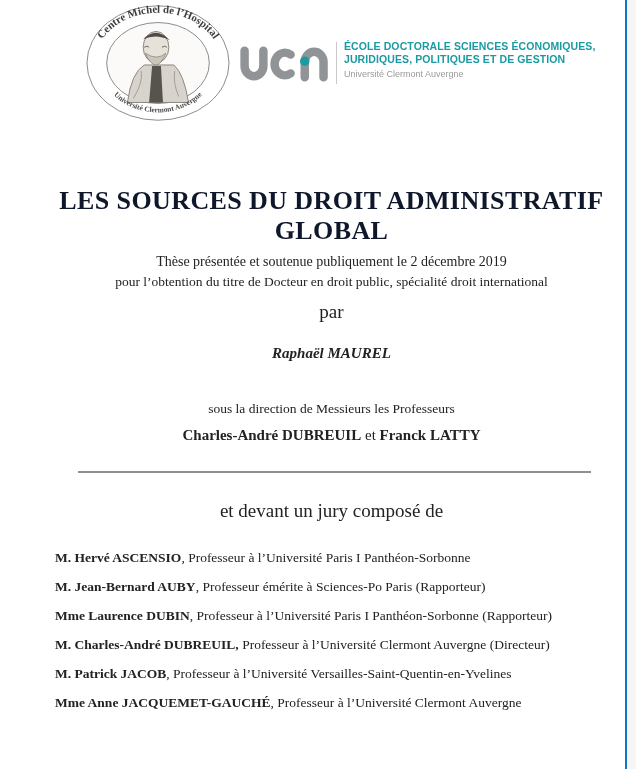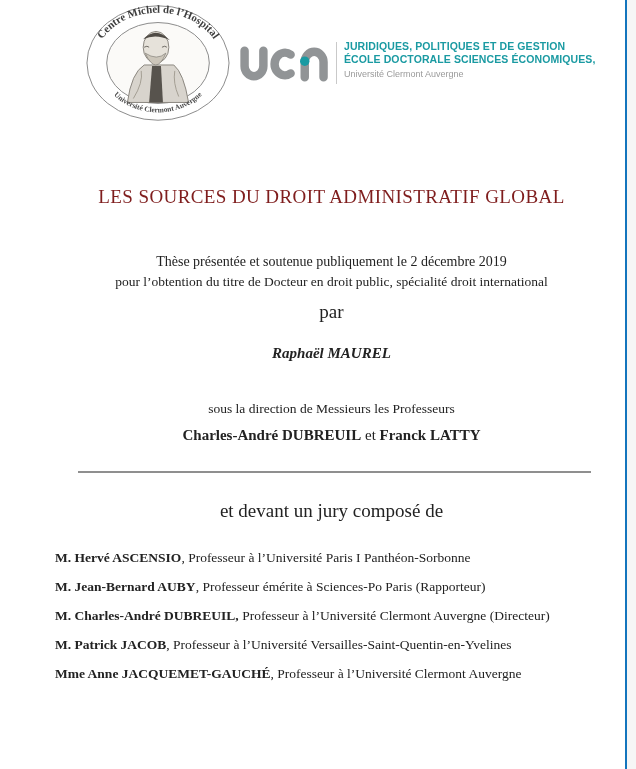--- a/index.html
+++ b/index.html
@@ -15,21 +15,21 @@
   .seal{position:absolute;left:84px;top:3px;}
   .uca-logo{position:absolute;left:238px;top:45px;}
   .ed-divider{position:absolute;left:336px;top:42px;width:1px;height:42px;background:#c9c9c9;}
   .ed-text{position:absolute;left:344px;top:40px;font-family:"Liberation Sans","DejaVu Sans",sans-serif;}
   .ed-line{color:#1a9aa2;font-weight:bold;font-size:10.5px;line-height:13px;letter-spacing:.1px;}
   .ed-sub{color:#9a9a9a;font-size:9px;line-height:12px;margin-top:2px;}
 
   
   .col{position:absolute;left:55px;top:0;width:553px;height:769px;}
   .cblock{position:absolute;left:0;width:553px;text-align:center;}
-  .title{top:186px;font-size:19px;font-weight:normal;letter-spacing:.4px;color:#7f1d1d;}
+  .title{top:186px;font-size:26px;font-weight:bold;letter-spacing:.4px;color:#0f172a;}
   .pres1{top:254px;font-size:14px;}
   .pres2{top:274px;font-size:13.5px;}
   .par{top:301px;font-size:19px;}
   .author{top:345px;font-size:15px;font-weight:bold;font-style:italic;}
   .dirintro{top:401px;font-size:13.5px;}
   .directors{top:427px;font-size:15px;}
   .directors b{font-weight:bold;}
   .rule{position:absolute;left:23px;top:471px;width:513px;height:2px;background:#8f8f8f;}
   .juryintro{top:500px;font-size:19px;}
   .jury{position:absolute;left:0;top:543px;width:553px;text-align:left;font-size:13.5px;}
@@ -71,22 +71,22 @@
       <path d="M7,6 L7,22 A10,11 0 0 0 27,22 L27,6"></path>
       <path d="M56,10 A11,12 0 1 0 56,30"></path>
       <path d="M71,34 L71,18 A10,11 0 0 1 91,18 L91,34"></path>
     </g>
     <circle cx="71" cy="17" r="5" fill="#1a9aa2"></circle>
   </svg>
 
   <div class="ed-divider"></div>
 
   <div class="ed-text">
+    <div class="ed-line">ÉCOLE DOCTORALE SCIENCES ÉCONOMIQUES,</div>
     <div class="ed-line">JURIDIQUES, POLITIQUES ET DE GESTION</div>
-    <div class="ed-line">ÉCOLE DOCTORALE SCIENCES ÉCONOMIQUES,</div>
     <div class="ed-sub">Université Clermont Auvergne</div>
   </div>
 
   <div class="col">
 
     <div class="cblock title">LES SOURCES DU DROIT ADMINISTRATIF GLOBAL</div>
 
     <div class="cblock pres1">Thèse présentée et soutenue publiquement le 2 décembre 2019</div>
     <div class="cblock pres2">pour l’obtention du titre de Docteur en droit public, spécialité droit international</div>
     <div class="cblock par">par</div>
@@ -96,20 +96,21 @@
     <div class="cblock dirintro">sous la direction de Messieurs les Professeurs</div>
     <div class="cblock directors"><b>Charles-André DUBREUIL</b><span> et </span><b>Franck LATTY</b></div>
 
     <div class="rule"></div>
 
     <div class="cblock juryintro">et devant un jury composé de</div>
 
     <div class="jury">
       <div class="jury-item"><b>M. Hervé ASCENSIO</b><span>, Professeur à l’Université Paris I Panthéon-Sorbonne</span></div>
       <div class="jury-item"><b>M. Jean-Bernard AUBY</b><span>, Professeur émérite à Sciences-Po Paris (Rapporteur)</span></div>
+      <div class="jury-item"><b>Mme Laurence DUBIN</b><span>, Professeur à l’Université Paris I Panthéon-Sorbonne (Rapporteur)</span></div>
       <div class="jury-item"><b>M. Charles-André DUBREUIL,</b><span> Professeur à l’Université Clermont Auvergne (Directeur)</span></div>
       <div class="jury-item"><b>M. Patrick JACOB</b><span>, Professeur à l’Université Versailles-Saint-Quentin-en-Yvelines</span></div>
       <div class="jury-item"><b>Mme Anne JACQUEMET-GAUCHÉ</b><span>, Professeur à l’Université Clermont Auvergne</span></div>
     </div>
 
   </div>
 
   <div class="edge-strip"></div>
   <div class="edge-line"></div>
 

